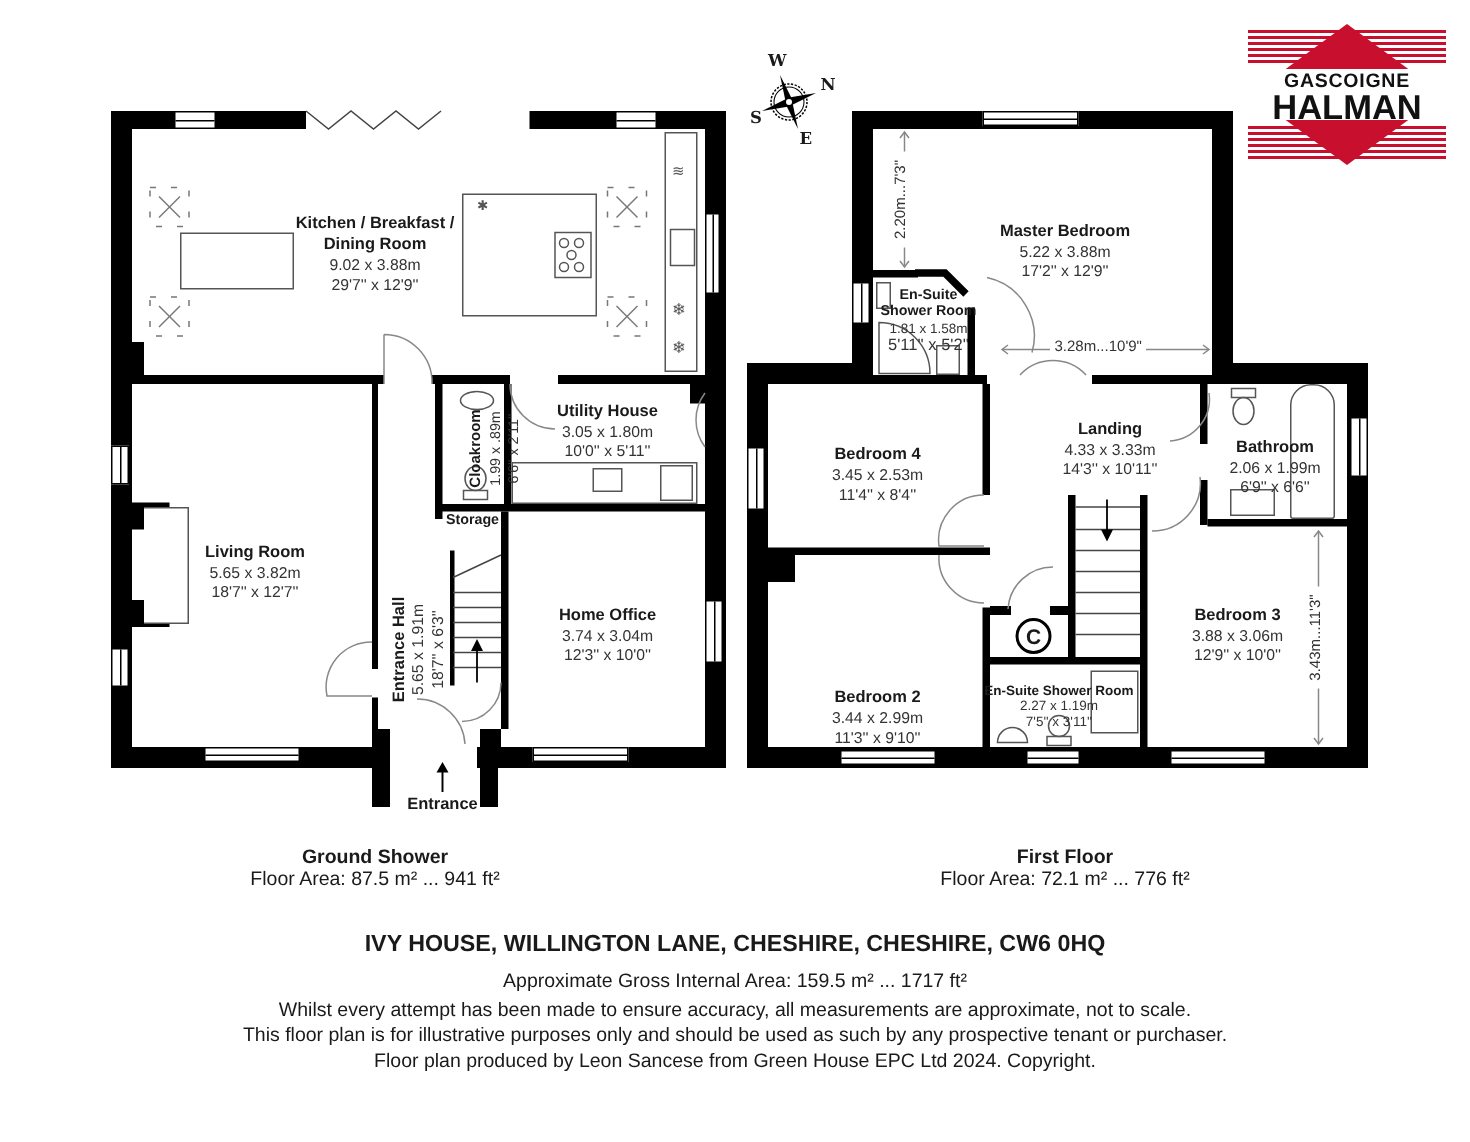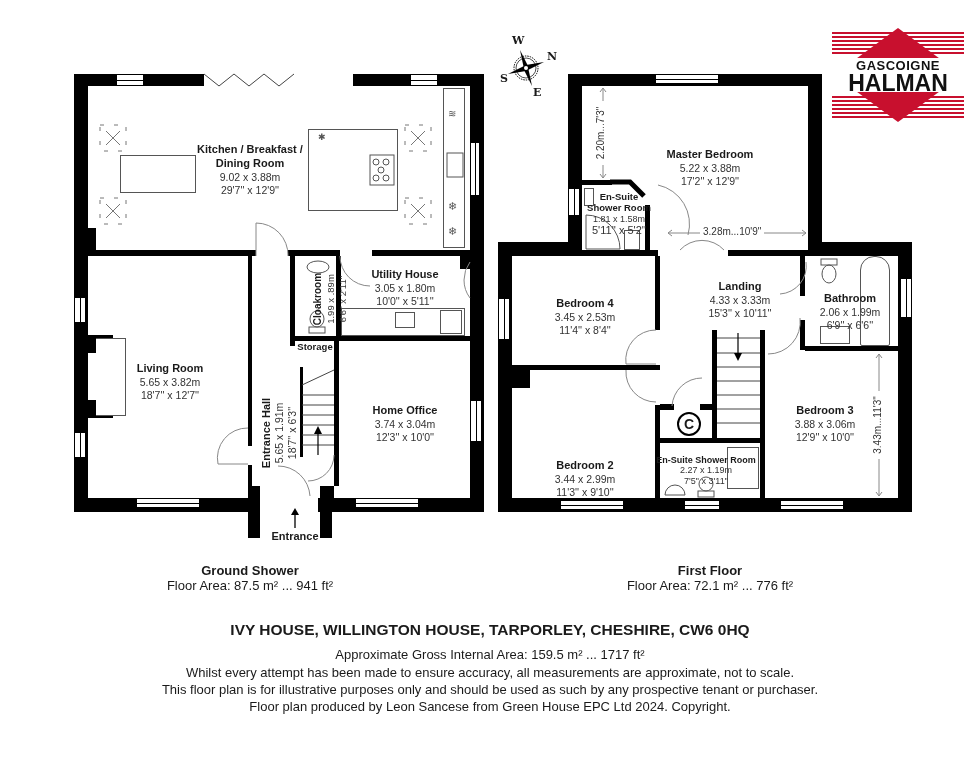--- a/index.html
+++ b/index.html
@@ -21,21 +21,21 @@
   .footer{position:absolute;left:0;width:980px;text-align:center;}
   .addr{font-weight:bold;font-size:15.5px;}
   .gia{font-size:13px;}
   .disc{font-size:13px;line-height:17px;}
   svg{position:absolute;overflow:visible;}
   .meas{position:absolute;font-size:10px;color:#333;white-space:nowrap;}
 </style>
 </head>
 <body>
 
-<div class="abs" style="left:832px;top:28px;width:132px;height:94px;">
+<div class="abs" style="left:832px;top:16px;width:132px;height:94px;">
   <svg width="132" height="94" viewBox="0 0 132 94">
     <defs>
       <pattern id="stripes" width="4" height="4" patternUnits="userSpaceOnUse">
         <rect width="4" height="2" fill="#c8102e"></rect>
       </pattern>
     </defs>
     <rect x="0" y="2" width="132" height="26" fill="url(#stripes)"></rect>
     <rect x="0" y="66" width="132" height="26" fill="url(#stripes)"></rect>
     <polygon points="66,0 130,47 66,94 2,47" fill="#c8102e"></polygon>
     <rect x="0" y="30" width="132" height="34" fill="#fff"></rect>
@@ -358,21 +358,21 @@
     <span class="room-dim" style="font-size:11px;">5'11'' x 5'2''</span>
   </div>
   <div class="room-label" style="left:540px;top:297px;width:90px;">
     <span class="room-name">Bedroom 4</span>
     <span class="room-dim">3.45 x 2.53m</span>
     <span class="room-dim">11'4'' x 8'4''</span>
   </div>
   <div class="room-label" style="left:690px;top:280px;width:100px;">
     <span class="room-name">Landing</span>
     <span class="room-dim">4.33 x 3.33m</span>
-    <span class="room-dim">15'3'' x 10'11''</span>
+    <span class="room-dim">14'3'' x 10'11''</span>
   </div>
   <div class="room-label" style="left:808px;top:292px;width:84px;">
     <span class="room-name">Bathroom</span>
     <span class="room-dim">2.06 x 1.99m</span>
     <span class="room-dim">6'9'' x 6'6''</span>
   </div>
   <div class="room-label" style="left:540px;top:420px;width:90px;margin-top:39px;">
     <span class="room-name">Bedroom 2</span>
     <span class="room-dim">3.44 x 2.99m</span>
     <span class="room-dim">11'3'' x 9'10''</span>
@@ -392,21 +392,21 @@
 <div class="floor-title" style="left:160px;top:563px;width:180px;">
   <span class="t">Ground Shower</span>
   <span class="a">Floor Area: 87.5 m² ... 941 ft²</span>
 </div>
 <div class="floor-title" style="left:620px;top:563px;width:180px;">
   <span class="t">First Floor</span>
   <span class="a">Floor Area: 72.1 m² ... 776 ft²</span>
 </div>
 
 <div class="footer" style="top:621px;">
-  <span class="addr">IVY HOUSE, WILLINGTON HOUSE, TARPORLEY, CHESHIRE, CW6 0HQ</span>
+  <span class="addr">IVY HOUSE, WILLINGTON LANE, CHESHIRE, CHESHIRE, CW6 0HQ</span>
 </div>
 <div class="footer" style="top:645px;">
   <span class="gia">Approximate Gross Internal Area: 159.5 m² ... 1717 ft²</span>
 </div>
 <div class="footer disc" style="top:664px;">
   <div>Whilst every attempt has been made to ensure accuracy, all measurements are approximate, not to scale.</div>
   <div>This floor plan is for illustrative purposes only and should be used as such by any prospective tenant or purchaser.</div>
   <div>Floor plan produced by Leon Sancese from Green House EPC Ltd 2024. Copyright.</div>
 </div>
 

